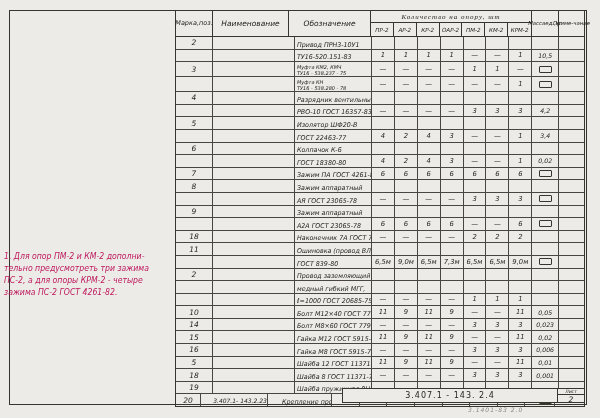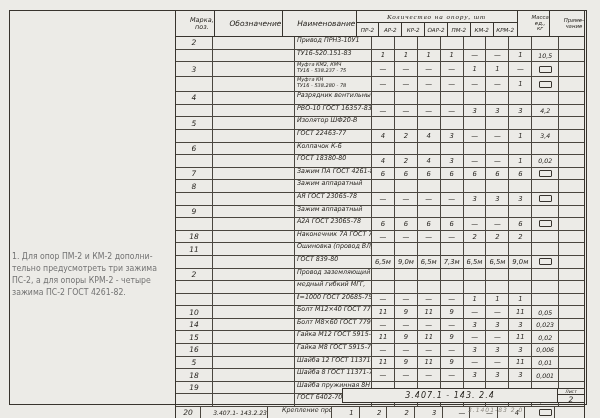--- a/index.html
+++ b/index.html
@@ -8,57 +8,57 @@
   .frame{position:absolute;left:9px;top:10px;width:576px;height:393px;border:1.2px solid #38342e;}
   .pagenum{position:absolute;right:6px;top:0px;font-size:9px;font-style:italic;color:#3a362f;}
 
   
   .spec-table{position:absolute;left:175px;top:10px;width:410px;border:1.2px solid #38342e;
               box-sizing:border-box;background:transparent;font-style:italic;}
   .thead{display:flex;height:25px;border-bottom:1px solid #38342e;}
   .hc,.qtywrap{box-sizing:border-box;border-right:1px solid #38342e;}
   .w-mark{width:37px}.w-des{width:83px}.w-name{width:77px}
   .w-q{width:23px}.w-mass{width:27px}.w-note{width:25px;border-right:none!important}
-  .hc{display:flex;flex-direction:column;align-items:center;justify-content:center;
-      font-size:6.5px;line-height:7px;text-align:center;margin-left:14px;}
+  .hc{display:flex;flex-direction:row;align-items:center;justify-content:center;
+      font-size:6.5px;line-height:7px;text-align:center;}
   .hc.big{font-size:7.5px;}
   .qtywrap{width:161px;display:flex;flex-direction:column;}
   .qtygroup{height:11px;border-bottom:1px solid #38342e;display:flex;align-items:center;
             justify-content:center;font-size:7px;letter-spacing:1px;white-space:nowrap;font-family:Liberation Serif, serif;}
   .qtycols{flex:1;display:flex;}
   .hq{width:23px;box-sizing:border-box;border-right:1px solid #38342e;display:flex;
       align-items:center;justify-content:center;font-size:5.6px;}
   .hq:last-child{border-right:none;}
   .hc.mini{font-size:5.4px;line-height:5.8px;}
 
   .trow{display:flex;height:11.6px;border-bottom:1px solid #4a463f;}
   .trow:last-child{border-bottom:none;gap:12px;}
   .trow.tall{height:14px;}
   .c{box-sizing:border-box;border-right:1px solid #4a463f;display:flex;align-items:center;
      justify-content:center;overflow:hidden;}
   .c.mark{font-size:7.5px;}
   .c.des{font-size:6px;}
-  .c.name{flex-direction:column;align-items:flex-start;justify-content:flex-start;padding-left:2px;}
+  .c.name{flex-direction:column;align-items:flex-start;justify-content:flex-end;padding-left:2px;}
   .nl{font-size:6.6px;line-height:7px;white-space:nowrap;transform:scaleX(.96);transform-origin:left;}
   .tall .nl{font-size:5.2px;line-height:5.6px;}
   .c.q{font-size:6.8px;white-space:nowrap;}
   .c.mass{font-size:6.2px;}
   .mbox{display:inline-block;width:11px;height:5px;border:1px solid #38342e;border-radius:1px;}
 
   
-  .notes{position:absolute;left:12px;top:251px;width:172px;color:#737373;}
+  .notes{position:absolute;left:4px;top:251px;width:172px;font-style:italic;color:#be185d;}
   .note{margin-bottom:3px;}
   .note-line{font-size:8px;line-height:12px;white-space:nowrap;transform:scaleX(.97);transform-origin:left;}
   .note:nth-child(3) .note-line{padding-left:4px;}
 
   
   .stamp{position:absolute;left:342px;top:388px;width:243px;height:15px;border:1.2px solid #38342e;
          box-sizing:border-box;display:flex;background:#ecebe7;}
   .stamp-main{flex:1;display:flex;align-items:center;justify-content:center;
-              font-size:8px;font-style:italic;letter-spacing:1px;}
+              font-size:8px;letter-spacing:1px;}
   .stamp-sheet{width:26px;border-left:1px solid #38342e;display:flex;flex-direction:column;}
   .sheet-label{height:5px;border-bottom:1px solid #38342e;font-size:4.6px;font-style:italic;
                display:flex;align-items:center;justify-content:center;}
   .sheet-num{flex:1;display:flex;align-items:center;justify-content:center;
              font-size:7.5px;font-style:italic;}
   .footnote{position:absolute;left:468px;top:406px;font-size:6px;font-style:italic;color:#8e8a82;
             letter-spacing:1px;}
 </style>
 </head>
 <body>
@@ -67,22 +67,22 @@
 
   <div class="pagenum">19</div>
   <div class="frame"></div>
 
   <div class="spec-table">
     <div class="thead">
       <div class="hc w-mark">
         <div>Марка,</div>
         <div>поз.</div>
       </div>
+      <div class="hc big w-name">Наименование</div>
       <div class="hc big w-des">Обозначение</div>
-      <div class="hc big w-name">Наименование</div>
       <div class="qtywrap">
         <div class="qtygroup">Количество  на  опору,  шт</div>
         <div class="qtycols" id="qtycols">
             <div class="hq">ПР-2</div>
             <div class="hq">АР-2</div>
             <div class="hq">КР-2</div>
             <div class="hq">ОАР-2</div>
             <div class="hq">ПМ-2</div>
             <div class="hq">КМ-2</div>
             <div class="hq">КРМ-2</div>
@@ -555,36 +555,20 @@
           <div class="c q w-q"></div>
           <div class="c q w-q"></div>
           <div class="c q w-q"></div>
           <div class="c q w-q"></div>
           <div class="c q w-q"></div>
           <div class="c q w-q"></div>
           <div class="c mass w-mass"></div>
           <div class="c notecell w-note"></div>
         </div>
         <div class="trow">
-          <div class="c mark w-mark"></div>
-          <div class="c des w-des"></div>
-          <div class="c name w-name">
-            <div class="nl">ГОСТ  6402-70</div>
-          </div>
-          <div class="c q w-q">—</div>
-          <div class="c q w-q">—</div>
-          <div class="c q w-q">—</div>
-          <div class="c q w-q">—</div>
-          <div class="c q w-q">3</div>
-          <div class="c q w-q">3</div>
-          <div class="c q w-q">3</div>
-          <div class="c mass w-mass">0,001</div>
-          <div class="c notecell w-note"></div>
-        </div>
-        <div class="trow">
           <div class="c mark w-mark">20</div>
           <div class="c des w-des">3.407.1- 143.2.23</div>
           <div class="c name w-name">
             <div class="nl">Крепление  провода</div>
           </div>
           <div class="c q w-q">1</div>
           <div class="c q w-q">2</div>
           <div class="c q w-q">2</div>
           <div class="c q w-q">3</div>
           <div class="c q w-q">—</div>

